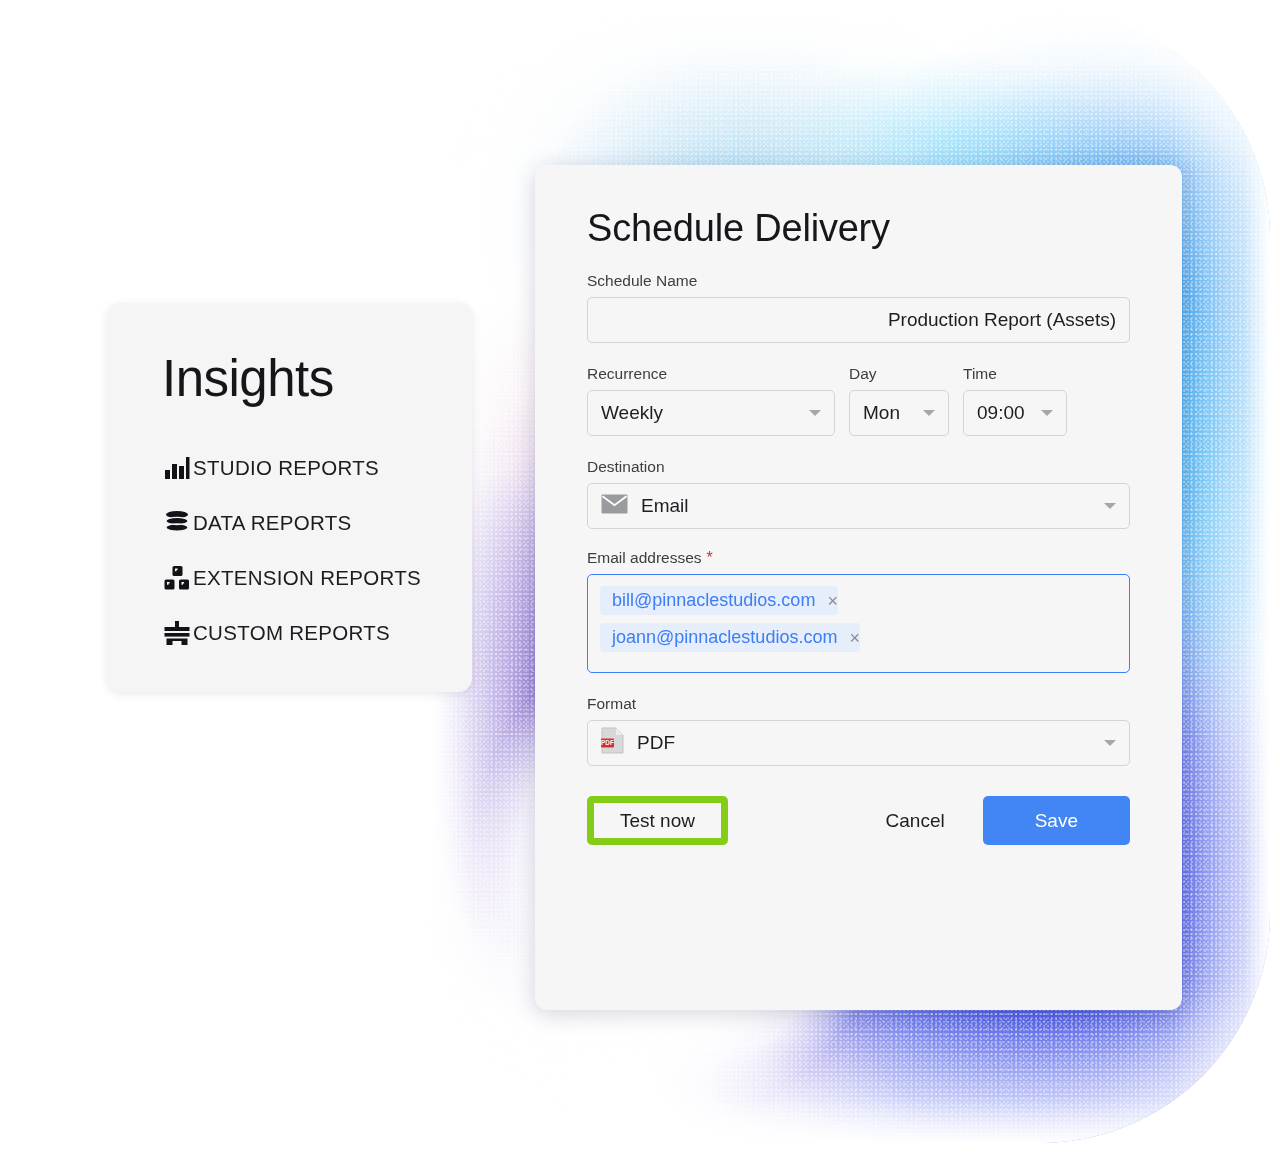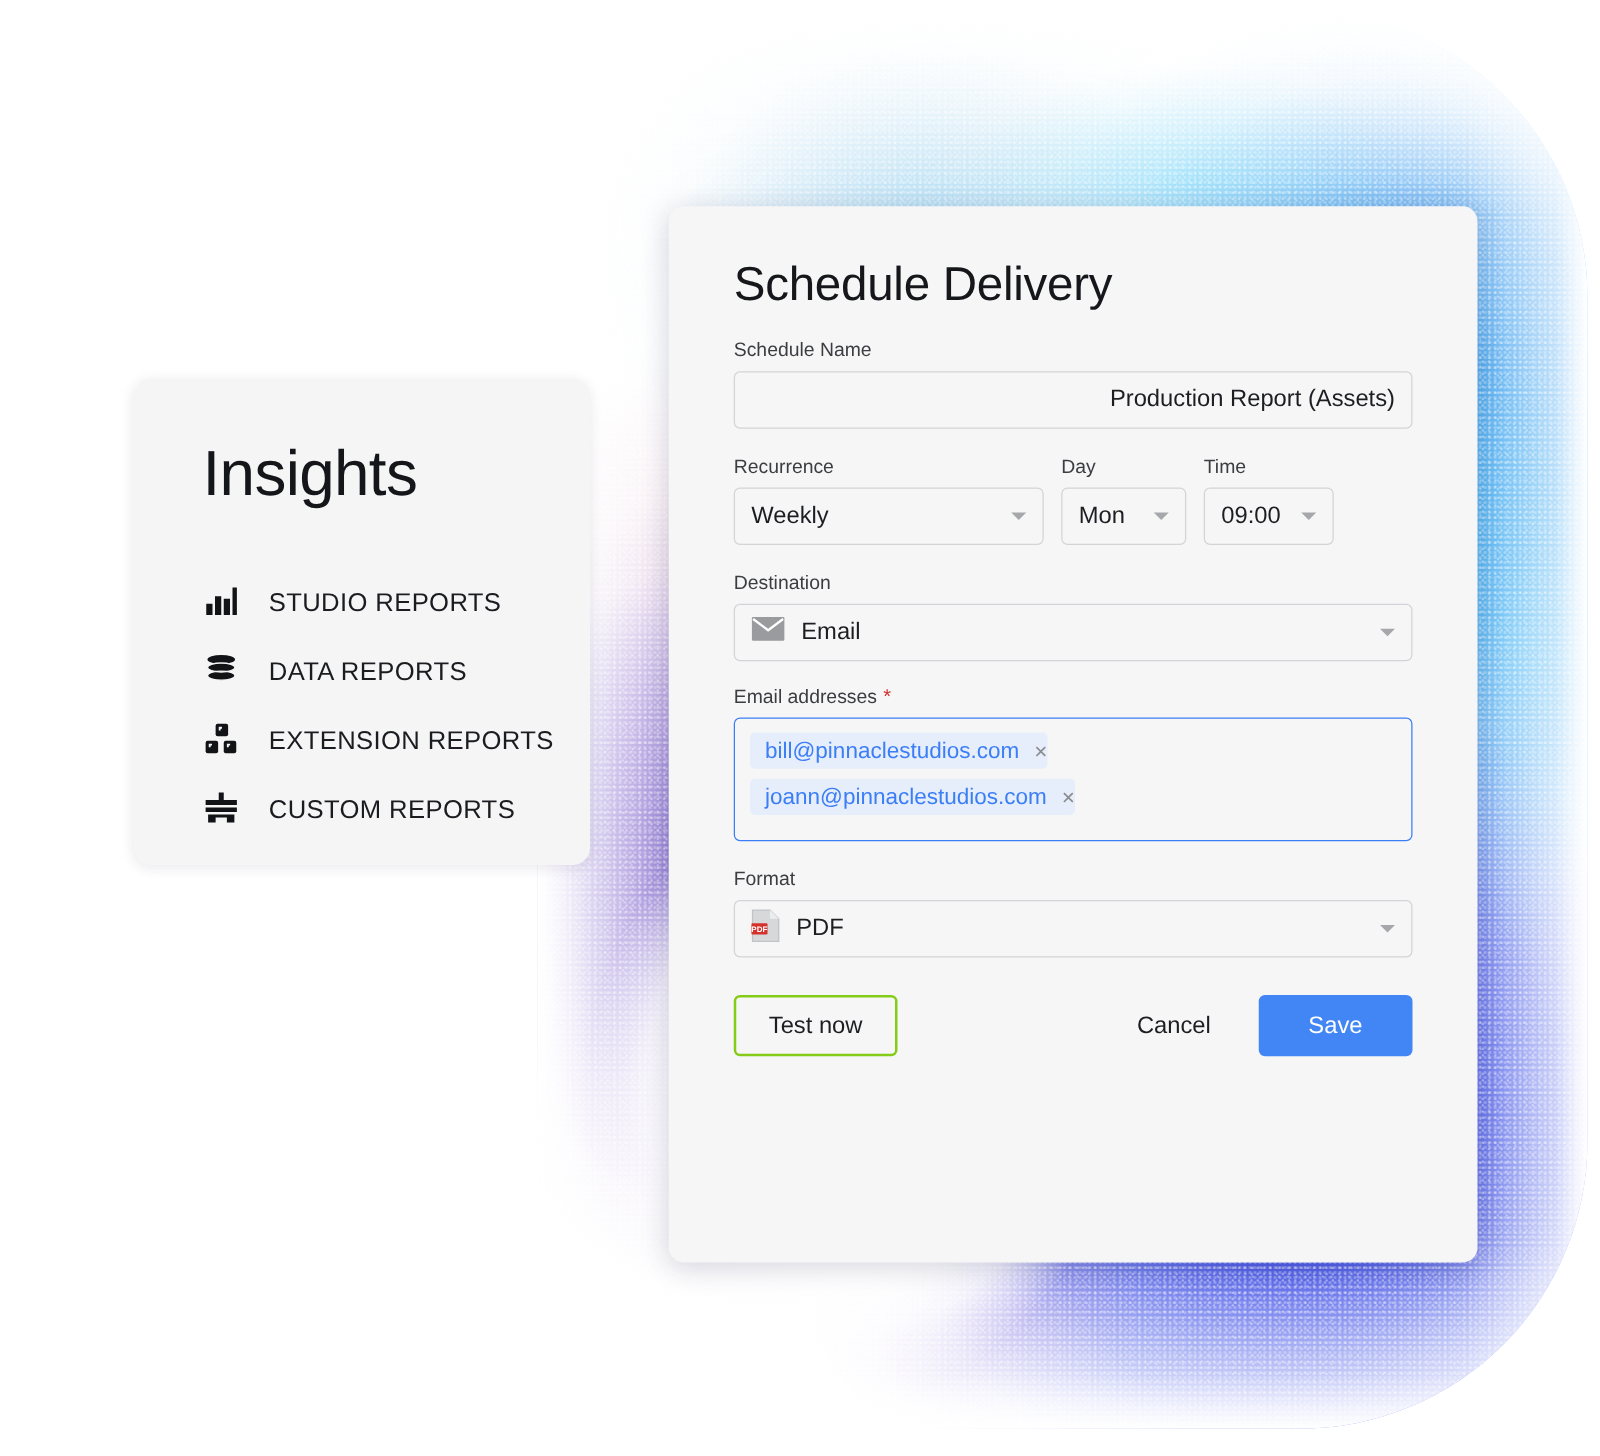--- a/index.html
+++ b/index.html
@@ -98,23 +98,23 @@
     font-weight: 400;
     color: #15161a;
     letter-spacing: -0.5px;
   }
   #insights-nav {
     margin-top: 32px;
     padding-left: 56px;
   }
   .nav-item {
     display: flex;
-    align-items: flex-end;
+    align-items: center;
     height: 55px;
-    gap: 24px;
+    gap: 2px;
   }
   .nav-icon {
     width: 28px;
     height: 28px;
     flex: 0 0 28px;
     display: flex;
     align-items: center;
     justify-content: center;
   }
   .nav-label {
@@ -238,42 +238,42 @@
 
   #actions {
     display: flex;
     align-items: center;
     margin-top: 30px;
   }
   #test-now-button {
     box-sizing: border-box;
     height: 49px;
     padding: 0 26px;
-    border: 2px solid #84cc16;
+    border: 7px solid #84cc16;
     border-radius: 5px;
     background: #f6f6f7;
     font-size: 19px;
     color: #1d1e22;
     font-family: "Liberation Sans", sans-serif;
     cursor: pointer;
   }
   #cancel-button {
     margin-left: auto;
     background: none;
     border: none;
     font-size: 19px;
     color: #1d1e22;
     font-family: "Liberation Sans", sans-serif;
     cursor: pointer;
     padding: 0 12px;
   }
   #save-button {
     margin-left: 26px;
     height: 49px;
-    padding: 0 40px;
+    padding: 0 52px;
     border: none;
     border-radius: 5px;
     background: #4285f4;
     color: #ffffff;
     font-size: 19px;
     font-family: "Liberation Sans", sans-serif;
     cursor: pointer;
   }
 </style>
 </head>

